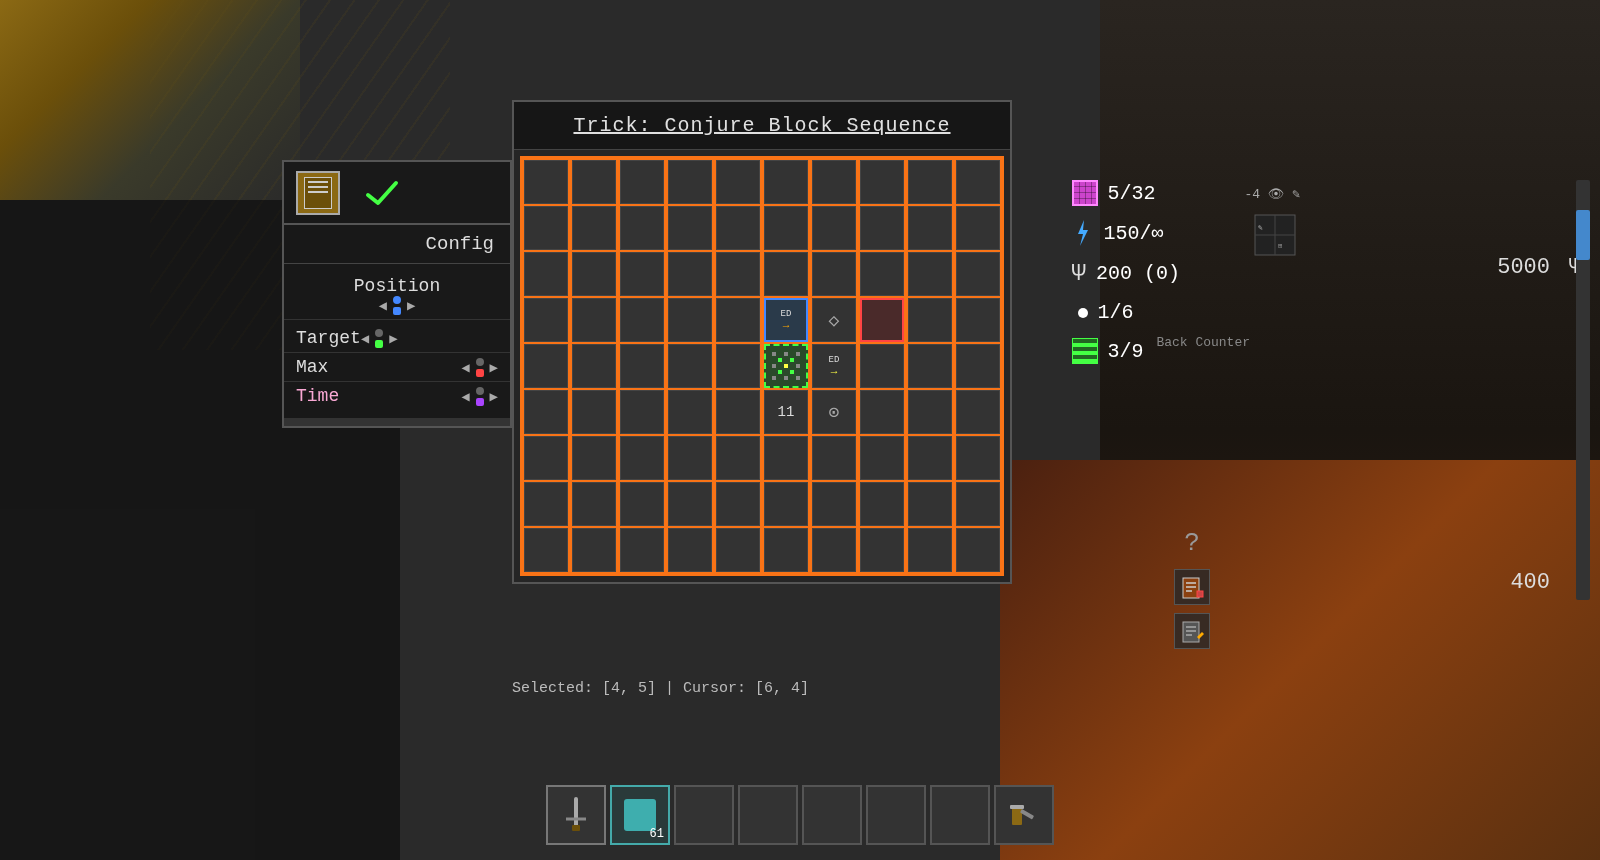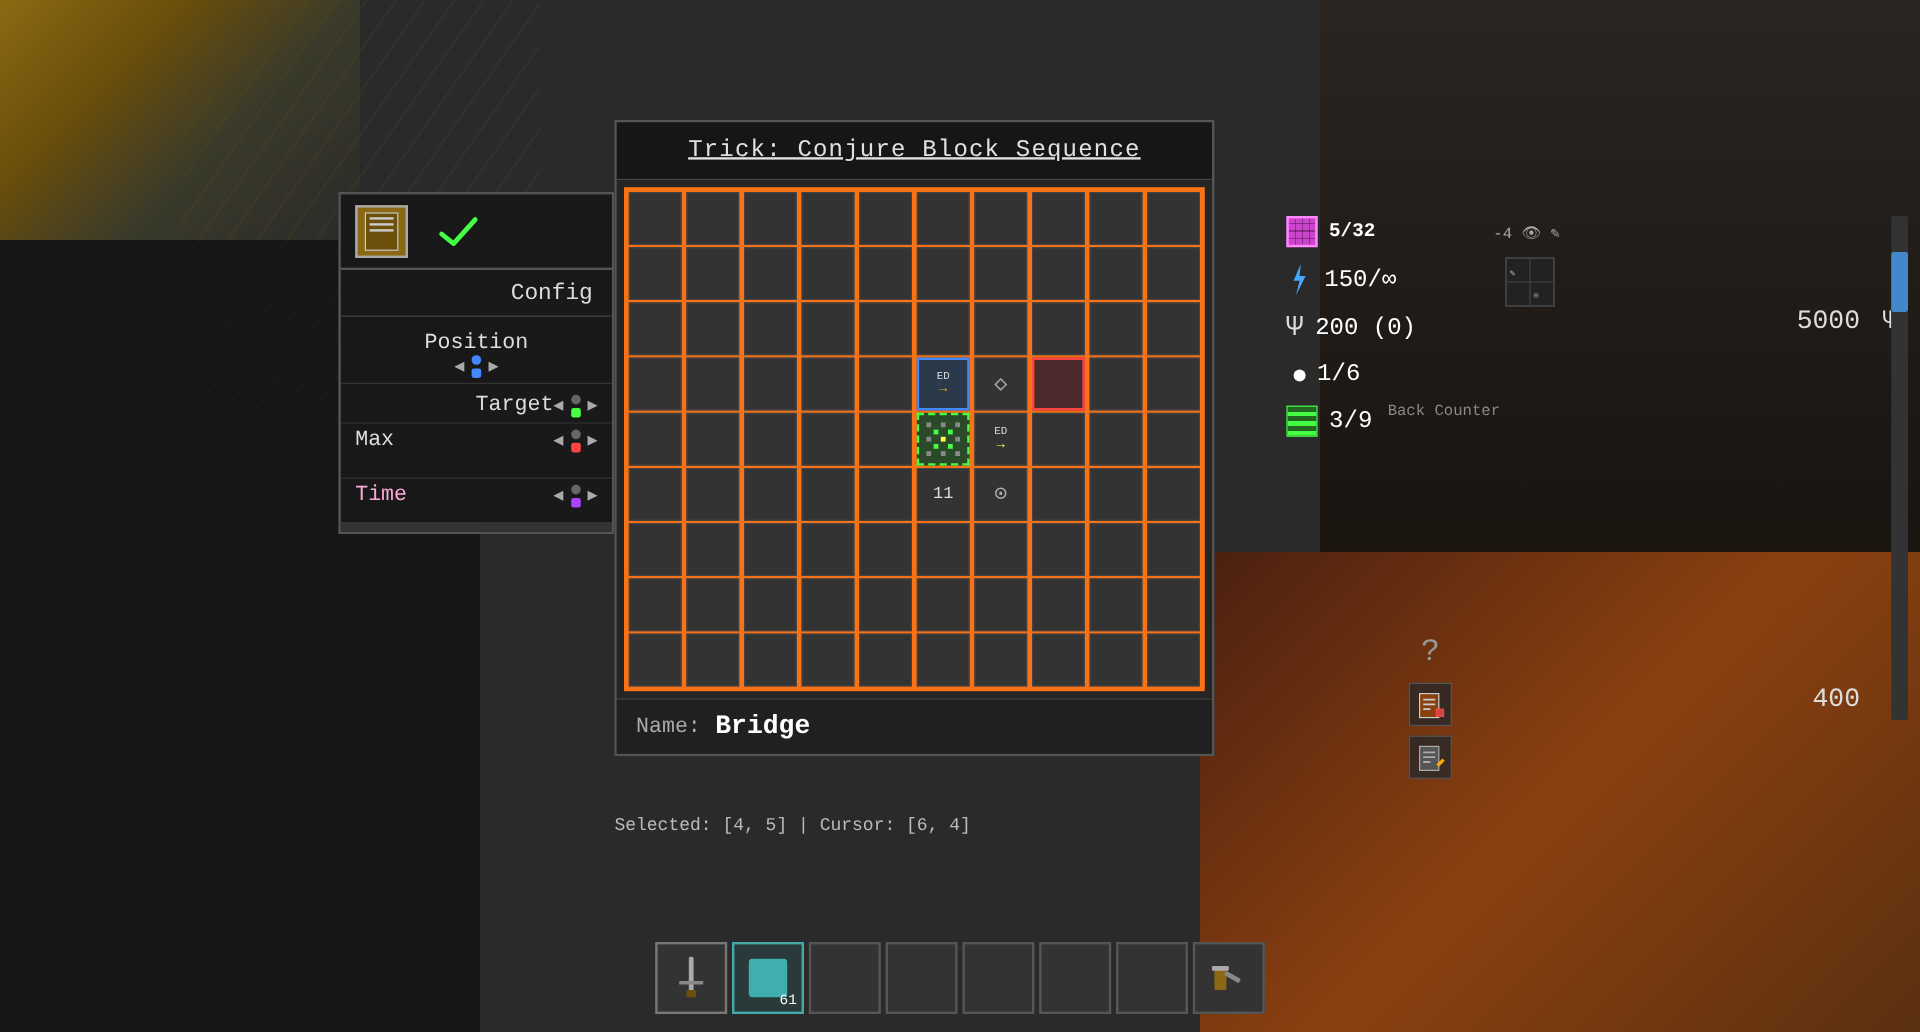--- a/index.html
+++ b/index.html
@@ -148,33 +148,33 @@
       <span style="color:#aaa;font-size:14px;cursor:pointer;">◀</span>
       <div style="display:flex;flex-direction:column;gap:3px;">
         <div style="width:8px;height:8px;background:#4488ff;border-radius:50%;"></div>
         <div style="width:8px;height:8px;background:#4488ff;border-radius:2px;"></div>
       </div>
       <span style="color:#aaa;font-size:14px;cursor:pointer;">▶</span>
     </div>
   </div>
   <div style="height:4px;"></div>
 
-  <div style="display:flex;align-items:center;justify-content:flex-end;padding:4px 12px 4px 12px;border-bottom:1px solid #333;">
+  <div style="display:flex;align-items:center;justify-content:flex-start;padding:4px 12px 4px 12px;border-bottom:1px solid #333;">
     <span style="font-size:18px;color:#ddd;font-family:'Courier New',monospace;">Target</span>
     <div style="display:flex;align-items:center;gap:6px;">
       <span style="color:#aaa;font-size:14px;cursor:pointer;">◀</span>
       <div style="display:flex;flex-direction:column;gap:3px;">
         <div style="width:8px;height:8px;background:#666;border-radius:50%;"></div>
         <div style="width:8px;height:8px;background:#44ff44;border-radius:2px;"></div>
       </div>
       <span style="color:#aaa;font-size:14px;cursor:pointer;">▶</span>
     </div>
   </div>
 
-  <div style="display:flex;align-items:center;justify-content:space-between;padding:4px 12px 21px 12px;border-bottom:1px solid #333;">
+  <div style="display:flex;align-items:center;justify-content:space-between;padding:4px 12px 4px 12px;border-bottom:1px solid #333;">
     <span style="font-size:18px;color:#ddd;font-family:'Courier New',monospace;">Max</span>
     <div style="display:flex;align-items:center;gap:6px;">
       <span style="color:#aaa;font-size:14px;cursor:pointer;">◀</span>
       <div style="display:flex;flex-direction:column;gap:3px;">
         <div style="width:8px;height:8px;background:#666;border-radius:50%;"></div>
         <div style="width:8px;height:8px;background:#ff4444;border-radius:2px;"></div>
       </div>
       <span style="color:#aaa;font-size:14px;cursor:pointer;">▶</span>
     </div>
   </div>
@@ -344,37 +344,33 @@
       <div class="grid-cell"></div>
       <div class="grid-cell"></div>
       <div class="grid-cell"></div>
       <div class="grid-cell"></div>
       <div class="grid-cell"></div>
       <div class="grid-cell"></div>
       <div class="grid-cell"></div>
     </div>
   </div>
 
-  <div style="display:flex;align-items:center;padding:10px 16px;background:#202020;border-top:1px solid #444;">
-    <span style="color:#aaa;font-size:18px;margin-right:12px;font-family:'Courier New',monospace;">Name:</span>
-    <span style="color:#fff;font-size:22px;font-weight:bold;font-family:'Courier New',monospace;">Bridge</span>
-  </div>
 </div>
 
 <div style="position:absolute;top:680px;left:512px;color:#bbb;font-size:15px;font-family:'Courier New',monospace;">
   <span>Selected: [4, 5] | Cursor: [6, 4]</span>
 </div>
 
 <div style="position:absolute;top:180px;right:420px;display:flex;flex-direction:column;gap:14px;">
 
   <div style="display:flex;align-items:center;gap:10px;">
     <div style="width:26px;height:26px;background:#cc44cc;border:2px solid #ff88ff;position:relative;overflow:hidden;">
       <div style="position:absolute;inset:0;background:repeating-linear-gradient(0deg,transparent 0px,transparent 5px,rgba(0,0,0,0.3) 5px,rgba(0,0,0,0.3) 6px),repeating-linear-gradient(90deg,transparent 0px,transparent 5px,rgba(0,0,0,0.3) 5px,rgba(0,0,0,0.3) 6px);"></div>
     </div>
-    <span style="color:#fff;font-size:16px;font-family:'Courier New',monospace;font-weight:bold;">5/32</span>
+    <span style="color:#fff;font-size:20px;font-family:'Courier New',monospace;">5/32</span>
   </div>
 
   <div style="display:flex;align-items:center;gap:10px;">
     <div style="width:22px;height:26px;display:flex;align-items:center;justify-content:center;">
       <svg width="18" height="26" viewBox="0 0 18 26" fill="#44aaff">
         <polygon points="10,0 4,14 9,14 6,26 14,10 9,10"></polygon>
       </svg>
     </div>
     <span style="color:#fff;font-size:20px;font-family:'Courier New',monospace;">150/∞</span>
   </div>

